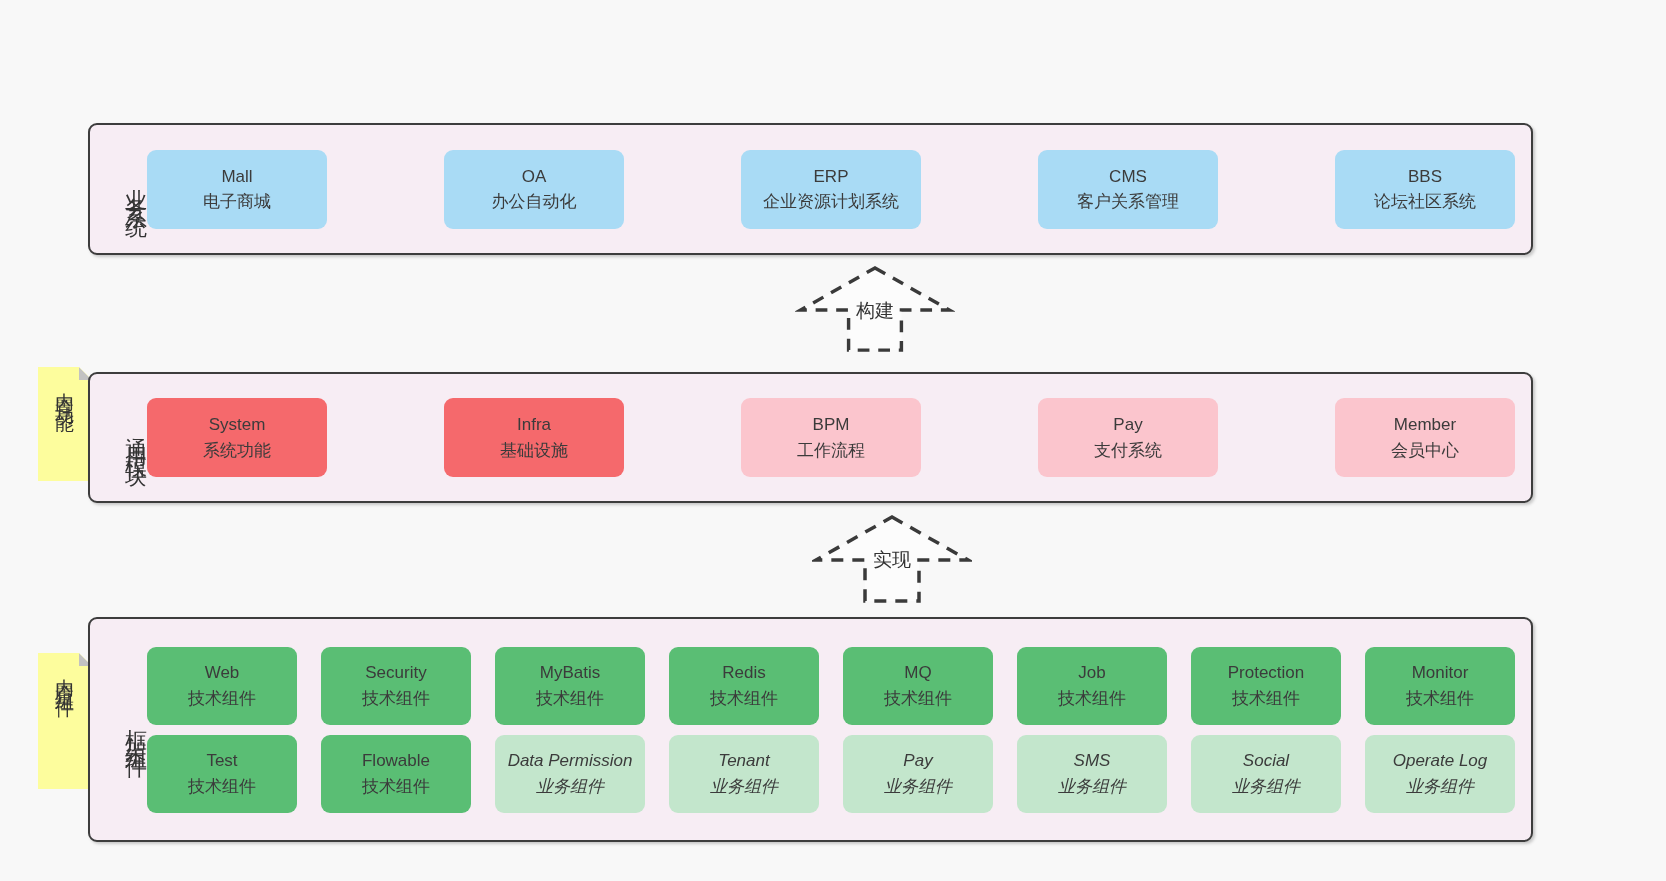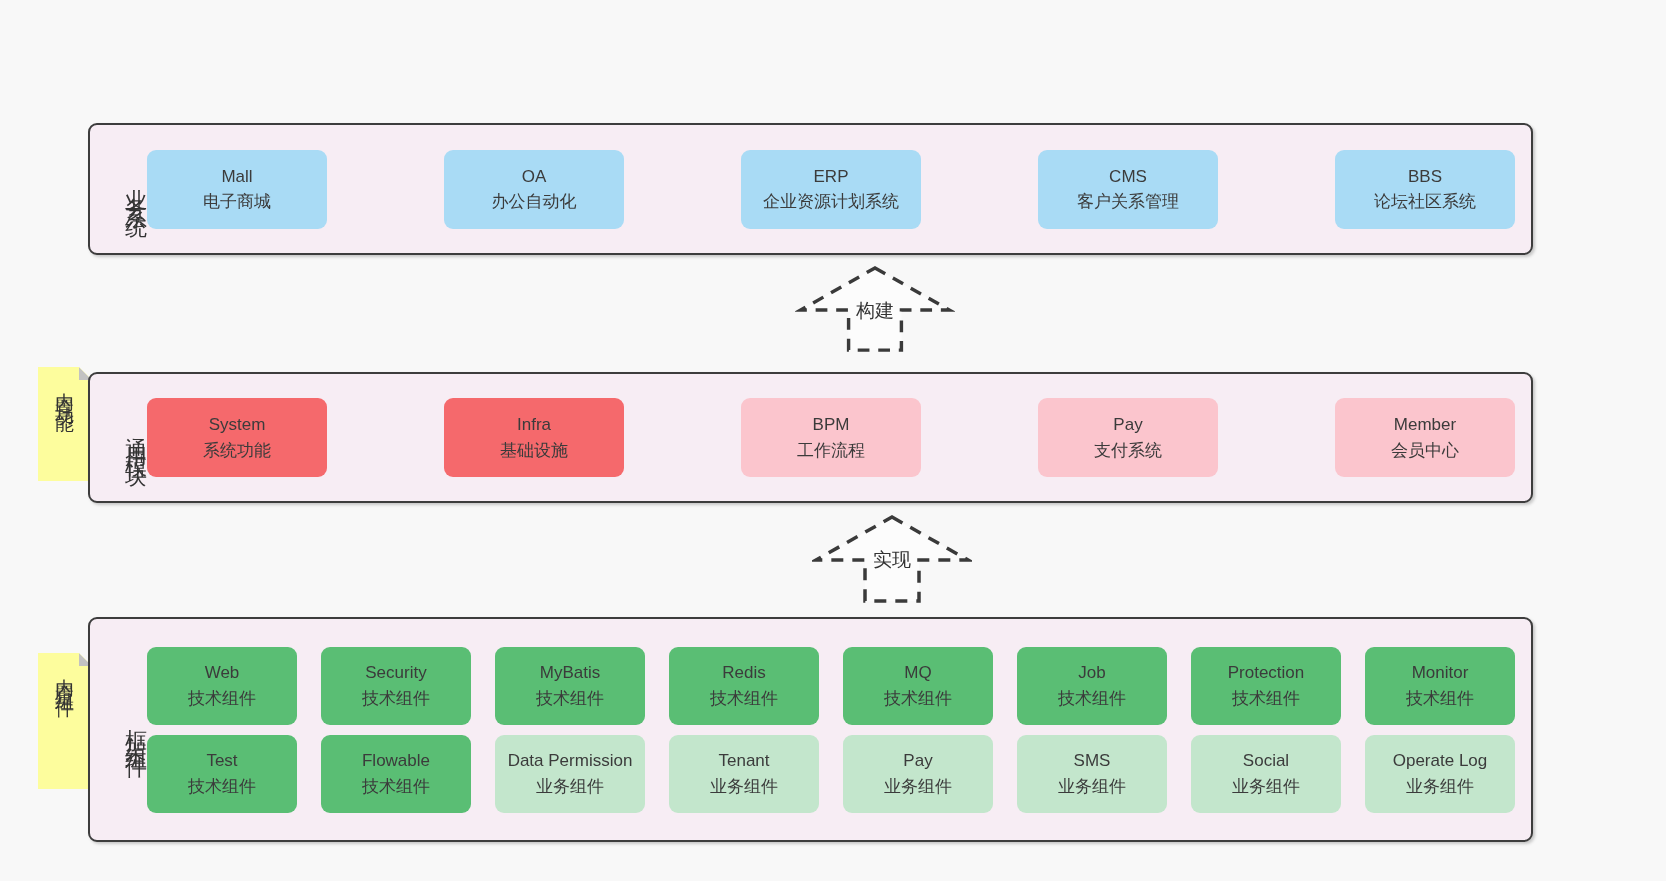--- a/index.html
+++ b/index.html
@@ -35,21 +35,21 @@
     display:flex;flex-direction:column;justify-content:center;align-items:center;
     border-radius:9px;text-align:center;font-size:17px;line-height:1.5;
     padding:4px 10px;
   }
   .cols6 .box{width:180px;height:79px;}
   .cols8 .box{width:150px;height:78px;}
   .blue{background:var(--blue);}
   .red{background:var(--red);}
   .pink{background:var(--pink);}
   .green{background:var(--green);}
-  .light{background:var(--lightGreen);}
+  .light{background:var(--lightGreen);font-style:italic;}
   .note{
     position:absolute;left:38px;width:54px;background:var(--noteYellow);
     clip-path:polygon(0 0,calc(100% - 13px) 0,100% 13px,100% 100%,0 100%);
     display:flex;justify-content:center;padding-top:10px;
   }
   .note-modules{top:367px;height:114px;}
   .note-framework{top:653px;height:136px;}
   .note-fold{position:absolute;top:0;right:0;width:13px;height:13px;}
   .note-text{
     writing-mode:vertical-rl;text-orientation:upright;

